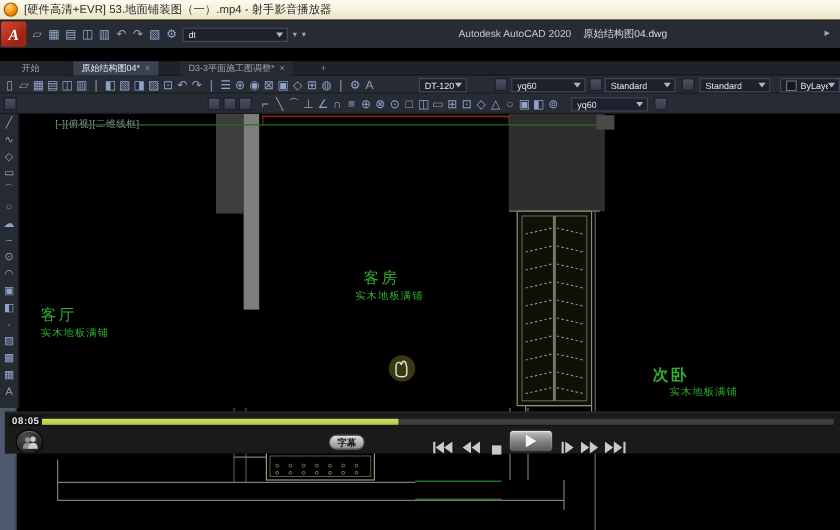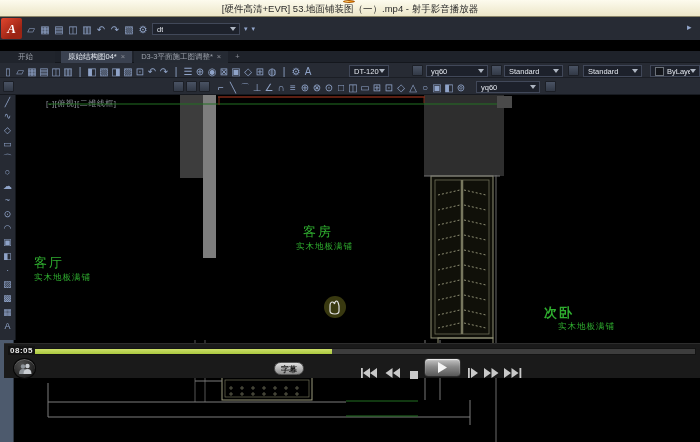--- a/index.html
+++ b/index.html
@@ -3,21 +3,21 @@
 <meta charset="utf-8">
 <style>
   html,body{margin:0;padding:0;background:#000;}
   .stage{position:relative;width:700px;height:442px;overflow:hidden;background:#000;
          font-family:"Liberation Sans",sans-serif;-webkit-font-smoothing:antialiased;}
   .abs{position:absolute;}
 
   
   .titlebar{position:absolute;left:0;top:0;width:700px;height:17px;
     background:linear-gradient(#fdfbee,#ece6c8);border-bottom:1px solid #8a8468;
-    display:flex;align-items:center;box-sizing:border-box;flex-direction:column;}
+    display:flex;align-items:center;box-sizing:border-box;}
   .app-icon{width:12px;height:12px;border-radius:50%;margin:0 5px 0 3px;
     background:radial-gradient(circle at 35% 30%,#ffd98c,#f59000 55%,#b35400);
     border:1px solid #a85600;box-sizing:border-box;}
   .titlebar .title{font-size:9.5px;color:#2b2b2b;white-space:nowrap;}
 
   
   .video{position:absolute;left:0;top:17px;width:700px;height:425px;background:#000;}
   .cad-top{position:absolute;left:0;top:0;width:700px;height:23px;background:#272b34;}
   .acad-logo{position:absolute;left:1px;top:1px;width:21px;height:21px;border-radius:2px;
     background:linear-gradient(140deg,#e0462e,#9c2414 70%);color:#fff;text-align:center;
@@ -37,21 +37,21 @@
   .app-title .doc{color:#d4d9e1;}
   .top-right-glyph{position:absolute;left:687px;top:5px;color:#93a7cc;font-size:9px;}
 
   .menubar{position:absolute;left:0;top:23px;width:700px;height:11px;background:#272b34;
     display:flex;align-items:center;padding-left:24px;box-sizing:border-box;}
   .menu-item{font-size:7.5px;line-height:11px;color:#b9bdc6;padding:0 5px;white-space:nowrap;}
 
   .filetabs{position:absolute;left:0;top:34px;width:700px;height:12px;background:#1e222a;
     border-bottom:1px solid #14171d;display:flex;align-items:stretch;box-sizing:border-box;}
   .tab{height:12px;line-height:12px;font-size:7.5px;color:#9ba0aa;padding:0 7px;
-    background:#252a33;margin-right:2px;display:flex;align-items:center;white-space:nowrap;}
+    background:#252a33;margin-right:18px;display:flex;align-items:center;white-space:nowrap;}
   .tab:first-child{padding:0 18px;margin-right:6px;background:#20242c;}
   .tab.active{background:#3a4150;color:#e4e8ef;}
   .tab .x{margin-left:4px;color:#8b8f98;}
   .tab:last-child{background:transparent;color:#8b8f98;padding:0 5px;}
 
   .toolbar1{position:absolute;left:0;top:46px;width:700px;height:15px;background:#272b34;
     border-bottom:1px solid #1b1e25;box-sizing:border-box;}
   .toolbar2{position:absolute;left:0;top:61px;width:700px;height:17px;background:#272b34;
     border-bottom:1px solid #171a20;box-sizing:border-box;}
   .iconrow{display:flex;align-items:center;gap:2px;color:#8fa3c8;font-size:10px;}
@@ -119,20 +119,24 @@
             <span class="g">↷</span>
             <span class="g">▧</span>
             <span class="g">⚙</span>
           </span>
         <span class="combo" style="position:relative;">
           <span class="cval">dt</span>
             <i class="arr"></i>
         </span>
         <span class="dd">▾</span>
         <span class="dd">▾</span>
+      </div>
+      <div class="app-title">
+        <span>Autodesk AutoCAD 2020</span>
+        <span class="doc">原始结构图04.dwg</span>
       </div>
       <span class="top-right-glyph">▸</span>
     </div>
 
 
     <div class="filetabs">
 
     <div class="tab">
         <span>开始</span>
         <span class="x"></span>

